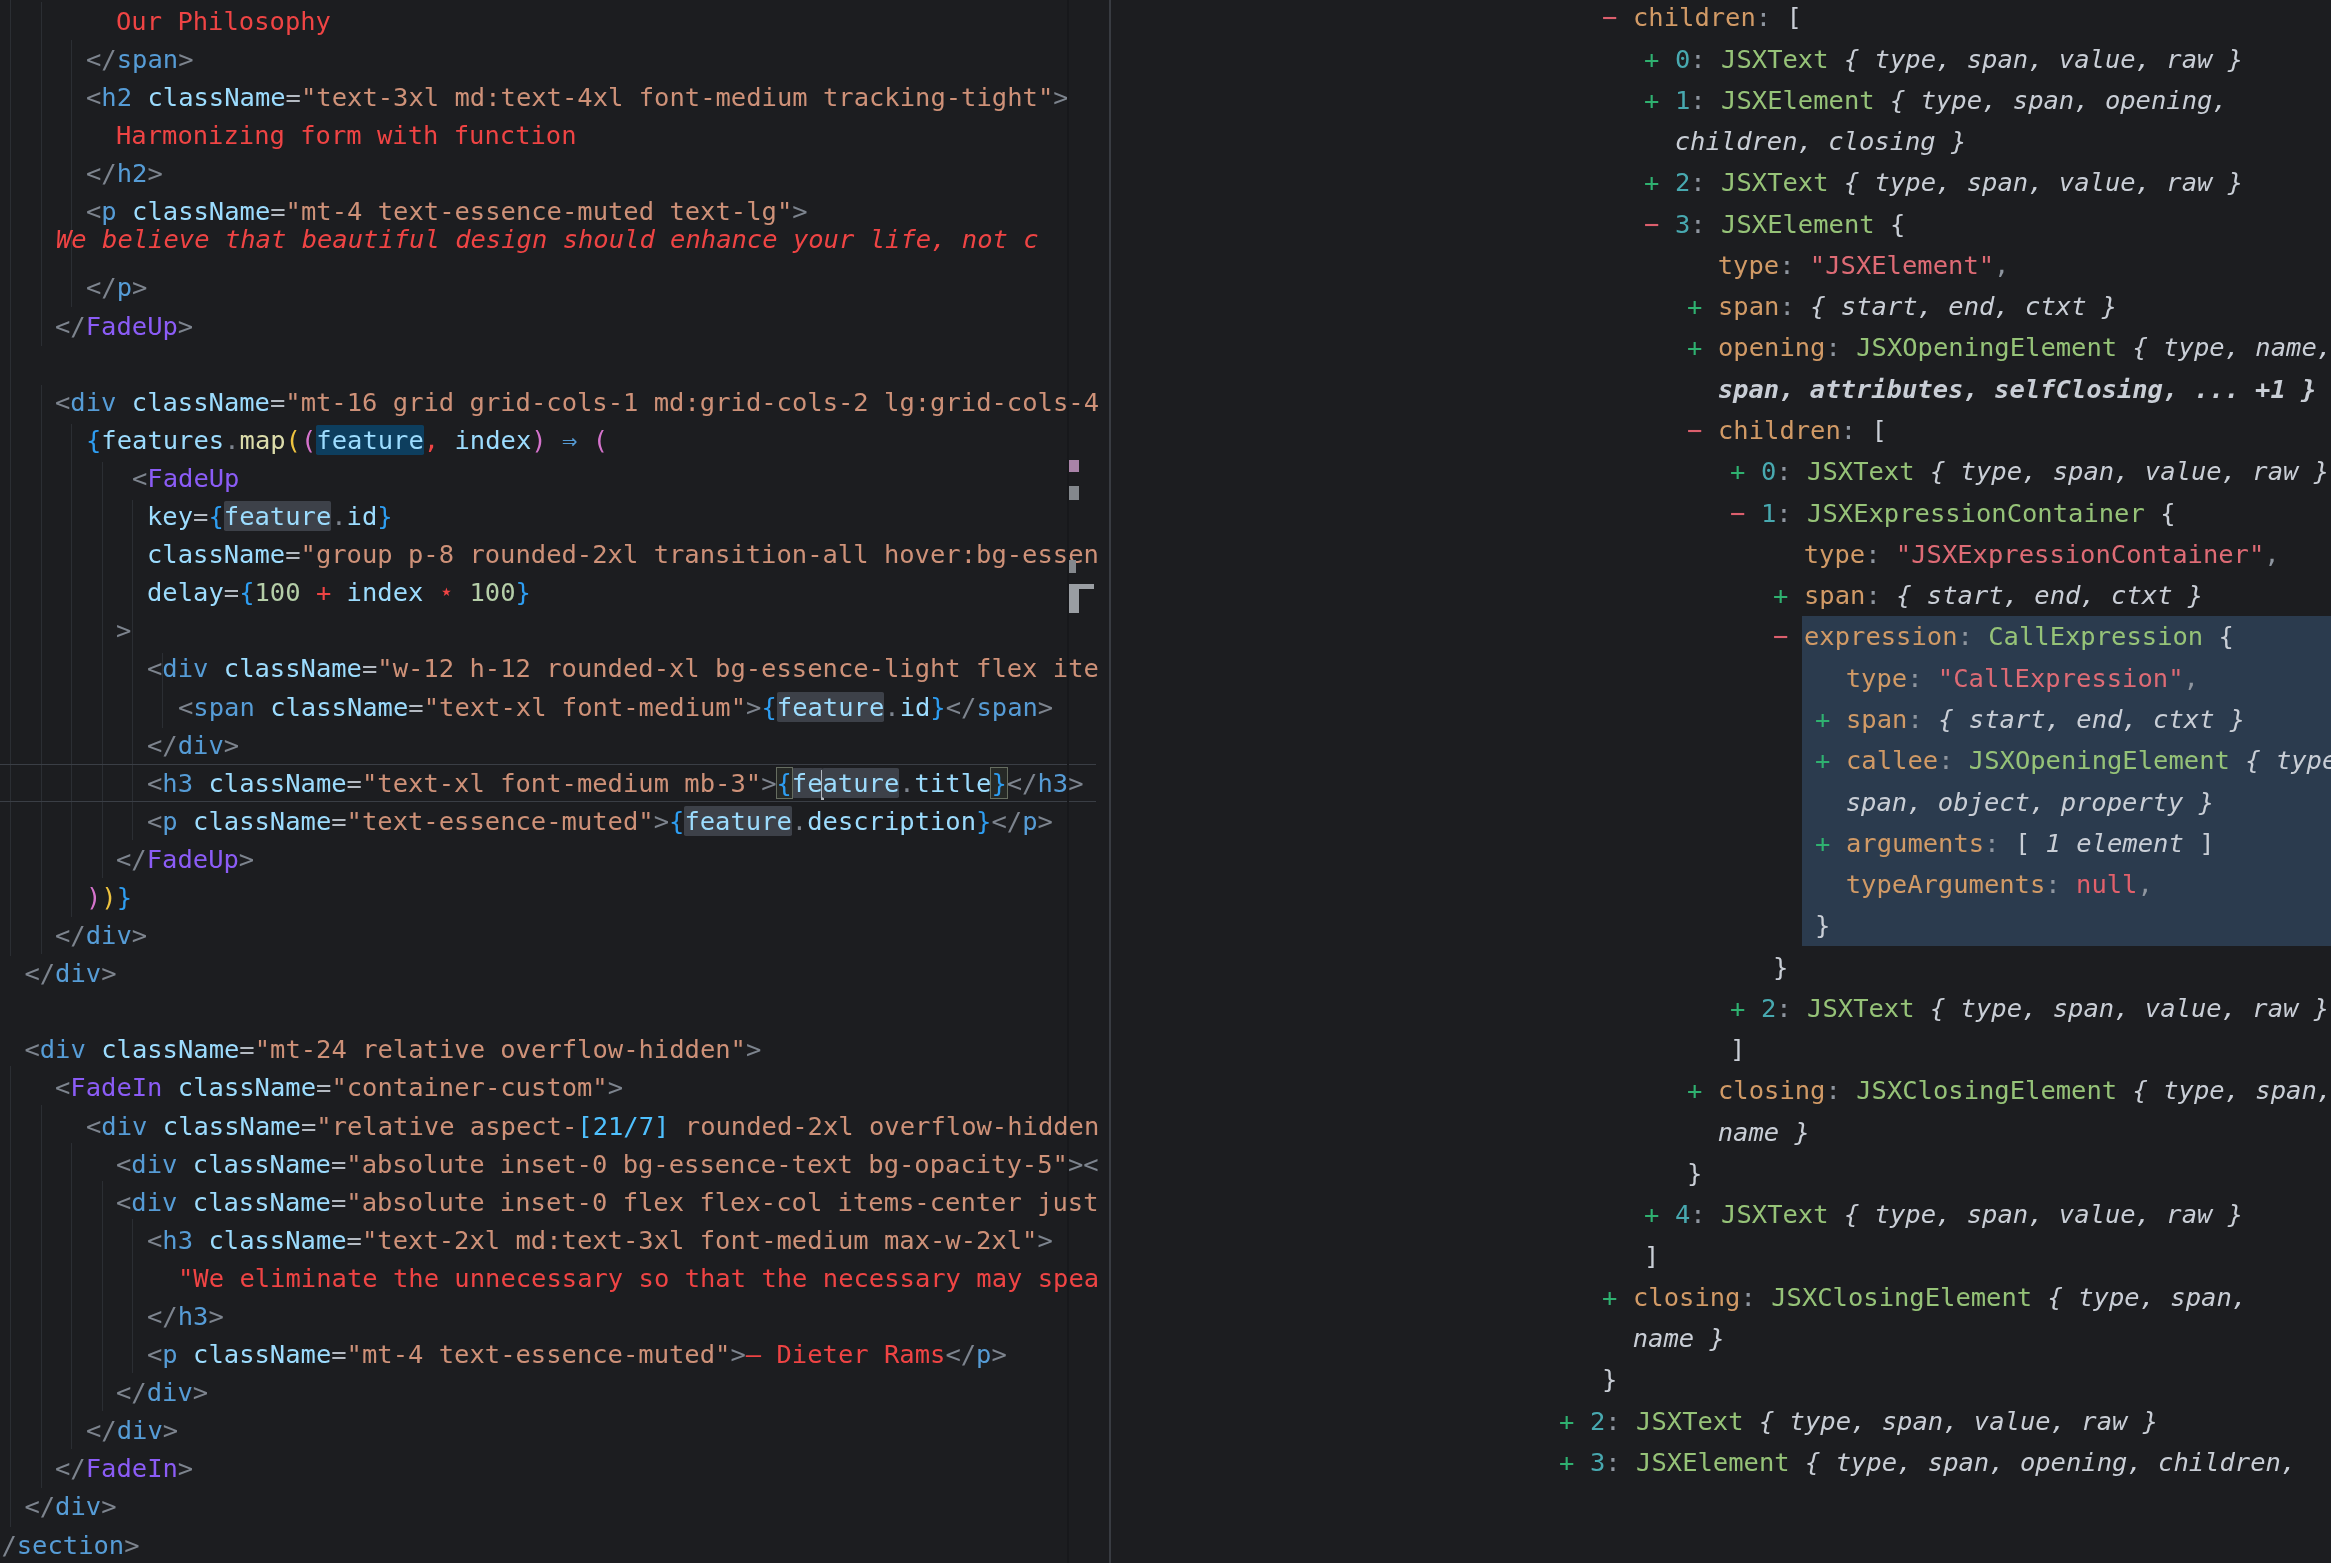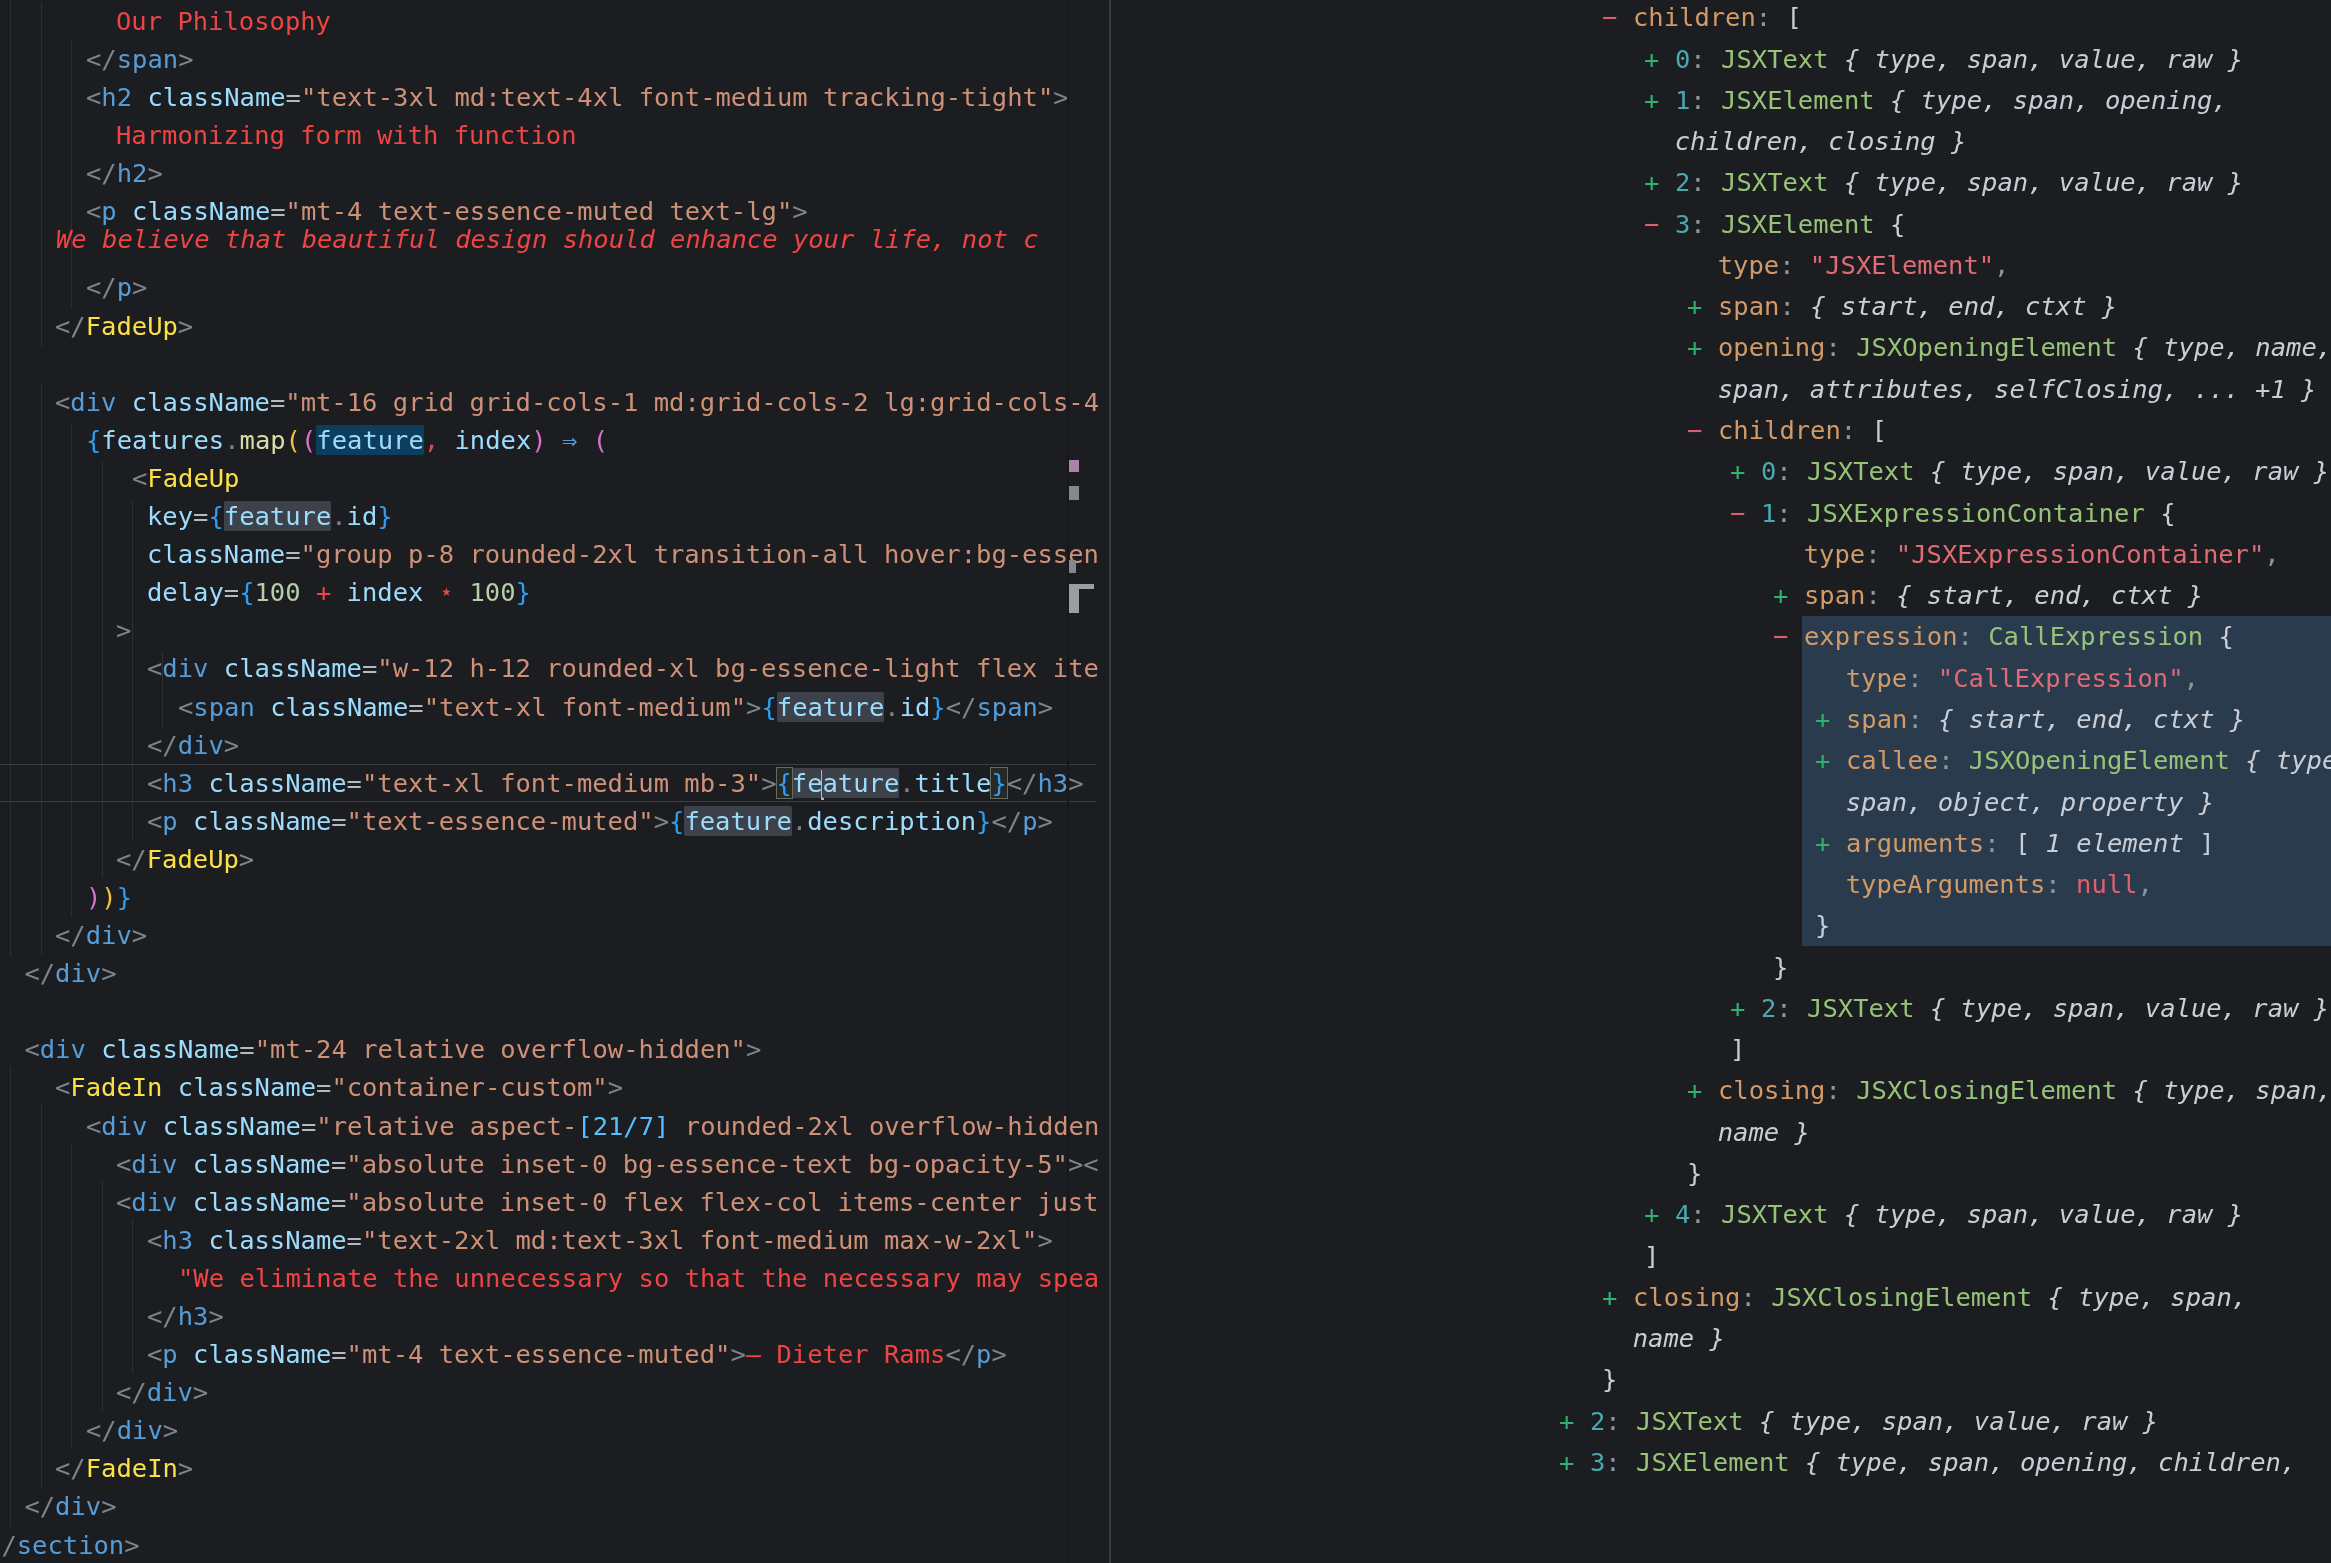--- a/index.html
+++ b/index.html
@@ -6,21 +6,21 @@
   #screen{position:relative;width:2331px;height:1564px;overflow:hidden;background:#1c1d20;
           font-family:"DejaVu Sans Mono","Liberation Mono",monospace;font-size:25.5px;}
   
   #editor{position:absolute;left:0;top:0;width:1098px;height:1564px;overflow:hidden;}
   .cl{position:absolute;left:0;width:1098px;height:38px;line-height:38px;white-space:pre;}
   .guide{position:absolute;width:0.9px;background:#2b2e33;}
   #ruler{position:absolute;top:0;width:1.8px;height:1564px;background:#17181b;}
   #curline{position:absolute;left:0;width:1096px;border-top:1.8px solid #3a3e45;border-bottom:1.8px solid #3a3e45;box-sizing:border-box;}
   .mark{position:absolute;}
   
-  .p{color:#7d848e}.eq{color:#b4bac2}.t{color:#569CD6}.c{color:#fde047}.a{color:#9CDCFE}
+  .p{color:#7d848e}.eq{color:#b4bac2}.t{color:#569CD6}.c{color:#8b5cf6}.a{color:#9CDCFE}
   .s{color:#CE9178}.sb{color:#4FC1FF}.x{color:#ef4444}.v{color:#9CDCFE}.m{color:#DCDCAA}
   .n{color:#B5CEA8}.bg{color:#EEC33F}.bp{color:#D573CC}.bb{color:#2E9EF2}.ar{color:#569CD6}
   .whl{background:#3d4149;border-radius:1.8px;}
   .sel{background:#0d3e5e;border-radius:1.8px;}
   .bm{outline:1.8px solid #666d60;outline-offset:0.9px;background:rgba(96,119,76,.14);}
   .cursor{display:inline-block;width:2.7px;height:30px;margin:0 -1.4px;background:#b2b8bf;vertical-align:middle;}
   
   #divider{position:absolute;top:0;width:1.8px;height:1564px;background:#383b41;}
   
   #ast{position:absolute;left:1109px;top:0;width:1222px;height:1532px;overflow:hidden;}
@@ -103,21 +103,21 @@
       <div id="asthl" style="left: 693px; right: 0px; top: 616px; height: 330px; background: rgb(43, 59, 78);"></div>
       <div class="al" style="top: -2.7px; padding-left: 493px;"><span class="mk mminus">−</span><span class="rk">children</span><span class="rc">: </span><span class="rb">[</span></div>
       <div class="al" style="top: 39px; padding-left: 535px;"><span class="mk mplus">+</span><span class="rn">0</span><span class="rc">: </span><span class="rt">JSXText</span><span class="rp"> { type, span, value, raw }</span></div>
       <div class="al" style="top: 80px; padding-left: 535px;"><span class="mk mplus">+</span><span class="rn">1</span><span class="rc">: </span><span class="rt">JSXElement</span><span class="rp"> { type, span, opening,</span></div>
       <div class="al" style="top: 121px; padding-left: 535px;">  <span class="rp">children, closing }</span></div>
       <div class="al" style="top: 162px; padding-left: 535px;"><span class="mk mplus">+</span><span class="rn">2</span><span class="rc">: </span><span class="rt">JSXText</span><span class="rp"> { type, span, value, raw }</span></div>
       <div class="al" style="top: 204px; padding-left: 535px;"><span class="mk mminus">−</span><span class="rn">3</span><span class="rc">: </span><span class="rt">JSXElement</span><span class="rb"> {</span></div>
       <div class="al" style="top: 245px; padding-left: 578px;">  <span class="rk">type</span><span class="rc">: </span><span class="rs">"JSXElement"</span><span class="rc">,</span></div>
       <div class="al" style="top: 286px; padding-left: 578px;"><span class="mk mplus">+</span><span class="rk">span</span><span class="rc">: </span><span class="rp">{ start, end, ctxt }</span></div>
       <div class="al" style="top: 327px; padding-left: 578px;"><span class="mk mplus">+</span><span class="rk">opening</span><span class="rc">: </span><span class="rt">JSXOpeningElement</span><span class="rp"> { type, name,</span></div>
-      <div class="al" style="top: 369px; padding-left: 578px;">  <span class="rp">span, attributes, selfClosing, ... +1 }</span></div>
+      <div class="al" style="top: 369px; padding-left: 578px; font-weight: bold;">  <span class="rp">span, attributes, selfClosing, ... +1 }</span></div>
       <div class="al" style="top: 410px; padding-left: 578px;"><span class="mk mminus">−</span><span class="rk">children</span><span class="rc">: </span><span class="rb">[</span></div>
       <div class="al" style="top: 451px; padding-left: 621px;"><span class="mk mplus">+</span><span class="rn">0</span><span class="rc">: </span><span class="rt">JSXText</span><span class="rp"> { type, span, value, raw }</span></div>
       <div class="al" style="top: 493px; padding-left: 621px;"><span class="mk mminus">−</span><span class="rn">1</span><span class="rc">: </span><span class="rt">JSXExpressionContainer</span><span class="rb"> {</span></div>
       <div class="al" style="top: 534px; padding-left: 664px;">  <span class="rk">type</span><span class="rc">: </span><span class="rs">"JSXExpressionContainer"</span><span class="rc">,</span></div>
       <div class="al" style="top: 575px; padding-left: 664px;"><span class="mk mplus">+</span><span class="rk">span</span><span class="rc">: </span><span class="rp">{ start, end, ctxt }</span></div>
       <div class="al" style="top: 616px; padding-left: 664px;"><span class="mk mminus">−</span><span class="rk">expression</span><span class="rc">: </span><span class="rt">CallExpression</span><span class="rb"> {</span></div>
       <div class="al" style="top: 658px; padding-left: 706px;">  <span class="rk">type</span><span class="rc">: </span><span class="rs">"CallExpression"</span><span class="rc">,</span></div>
       <div class="al" style="top: 699px; padding-left: 706px;"><span class="mk mplus">+</span><span class="rk">span</span><span class="rc">: </span><span class="rp">{ start, end, ctxt }</span></div>
       <div class="al" style="top: 740px; padding-left: 706px;"><span class="mk mplus">+</span><span class="rk">callee</span><span class="rc">: </span><span class="rt">JSXOpeningElement</span><span class="rp"> { type,</span></div>
       <div class="al" style="top: 782px; padding-left: 706px;">  <span class="rp">span, object, property }</span></div>

